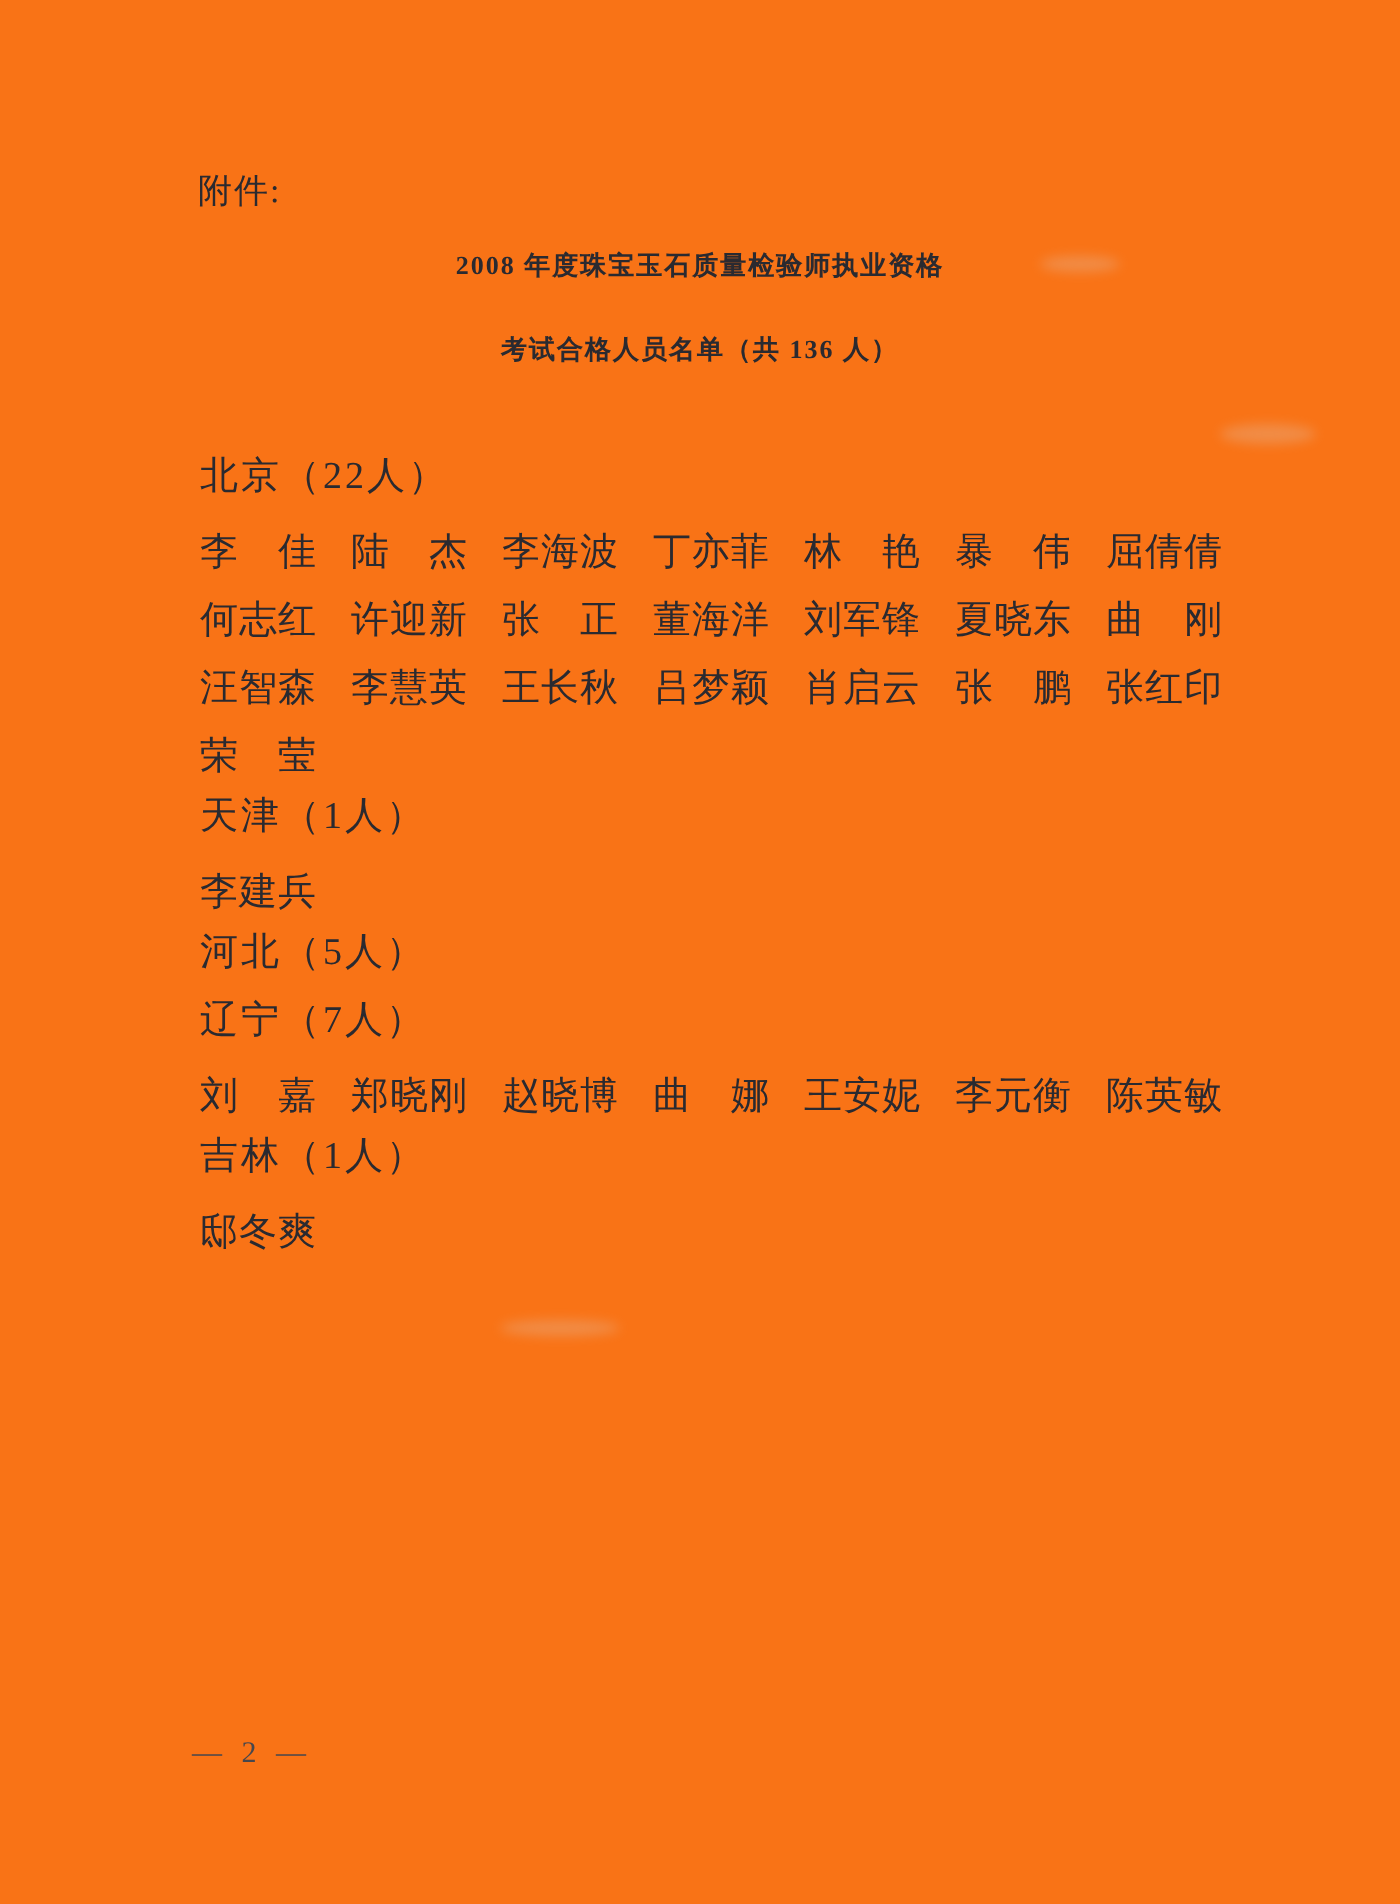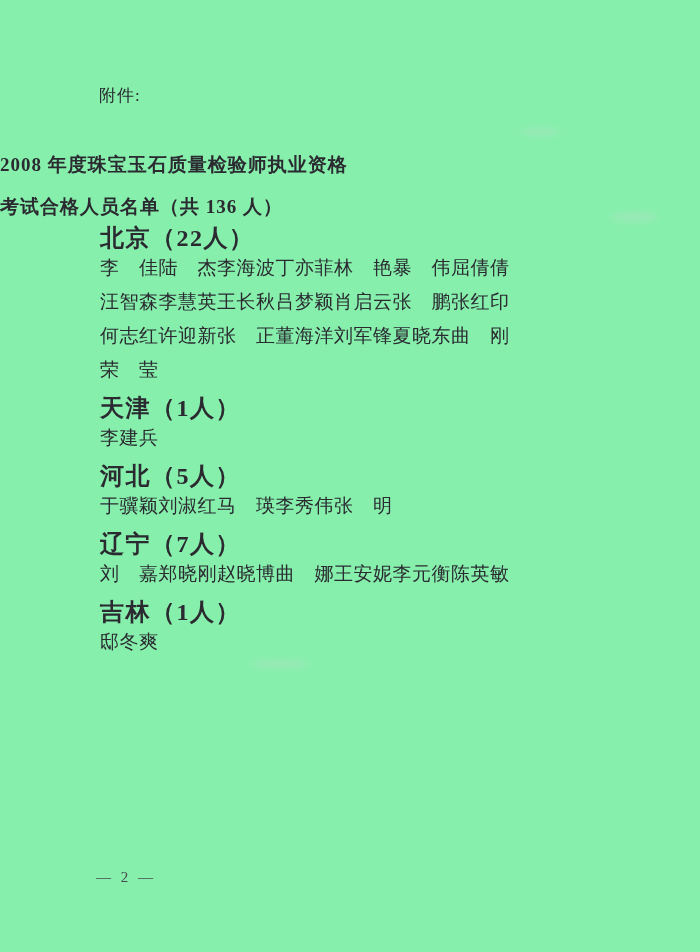--- a/index.html
+++ b/index.html
@@ -5,62 +5,62 @@
   html, body {
     margin: 0;
     padding: 0;
     background: #e8e8e8;
   }
   .page {
     position: relative;
     width: 700px;
     height: 952px;
     margin: 0 auto;
-    background: #86efac;
+    background: #f97316;
     overflow: hidden;
     font-family: "Liberation Serif", "DejaVu Serif", serif;
     color: #2a2a30;
   }
   .attachment-label {
     position: absolute;
     left: 99px;
     top: 84px;
     font-size: 17px;
     letter-spacing: 1px;
   }
   .title-line {
     position: absolute;
     left: 0;
     width: 100%;
-    text-align: left;
+    text-align: center;
     font-weight: 700;
-    font-size: 19px;
+    font-size: 13px;
     letter-spacing: 1px;
-    margin-top: 28px;
   }
   .title-line.line1 { top: 124px; }
   .title-line.line2 { top: 166px; }
   .sections-container {
     position: absolute;
     left: 100px;
     top: 221px;
     right: 50px;
   }
   .region-header {
     height: 34px;
     display: flex;
     align-items: center;
-    font-weight: 700;
-    font-size: 24px;
+    font-weight: 400;
+    font-size: 19px;
     letter-spacing: 1.5px;
   }
   .name-row {
     height: 34px;
     display: flex;
-    align-items: flex-start;
+    align-items: flex-end;
+    gap: 17px;
     font-size: 19px;
   }
   .person-name {
     white-space: pre;
     letter-spacing: 0.5px;
   }
   .page-number {
     position: absolute;
     left: 96px;
     top: 869px;
@@ -99,56 +99,49 @@
         <div class="name-row">
           <span class="person-name">李　佳</span>
           <span class="person-name">陆　杰</span>
           <span class="person-name">李海波</span>
           <span class="person-name">丁亦菲</span>
           <span class="person-name">林　艳</span>
           <span class="person-name">暴　伟</span>
           <span class="person-name">屈倩倩</span>
         </div>
         <div class="name-row">
+          <span class="person-name">何志红</span>
+          <span class="person-name">许迎新</span>
+          <span class="person-name">张　正</span>
+          <span class="person-name">董海洋</span>
+          <span class="person-name">刘军锋</span>
+          <span class="person-name">夏晓东</span>
+          <span class="person-name">曲　刚</span>
+        </div>
+        <div class="name-row">
           <span class="person-name">汪智森</span>
           <span class="person-name">李慧英</span>
           <span class="person-name">王长秋</span>
           <span class="person-name">吕梦颖</span>
           <span class="person-name">肖启云</span>
           <span class="person-name">张　鹏</span>
           <span class="person-name">张红印</span>
-        </div>
-        <div class="name-row">
-          <span class="person-name">何志红</span>
-          <span class="person-name">许迎新</span>
-          <span class="person-name">张　正</span>
-          <span class="person-name">董海洋</span>
-          <span class="person-name">刘军锋</span>
-          <span class="person-name">夏晓东</span>
-          <span class="person-name">曲　刚</span>
         </div>
         <div class="name-row">
           <span class="person-name">荣　莹</span>
         </div>
       </div>
       <div>
         <div class="region-header">天津（1人）</div>
         <div class="name-row">
           <span class="person-name">李建兵</span>
         </div>
       </div>
       <div>
         <div class="region-header">河北（5人）</div>
-        <div class="name-row">
-          <span class="person-name">于骥颖</span>
-          <span class="person-name">刘淑红</span>
-          <span class="person-name">马　瑛</span>
-          <span class="person-name">李秀伟</span>
-          <span class="person-name">张　明</span>
-        </div>
       </div>
       <div>
         <div class="region-header">辽宁（7人）</div>
         <div class="name-row">
           <span class="person-name">刘　嘉</span>
           <span class="person-name">郑晓刚</span>
           <span class="person-name">赵晓博</span>
           <span class="person-name">曲　娜</span>
           <span class="person-name">王安妮</span>
           <span class="person-name">李元衡</span>

